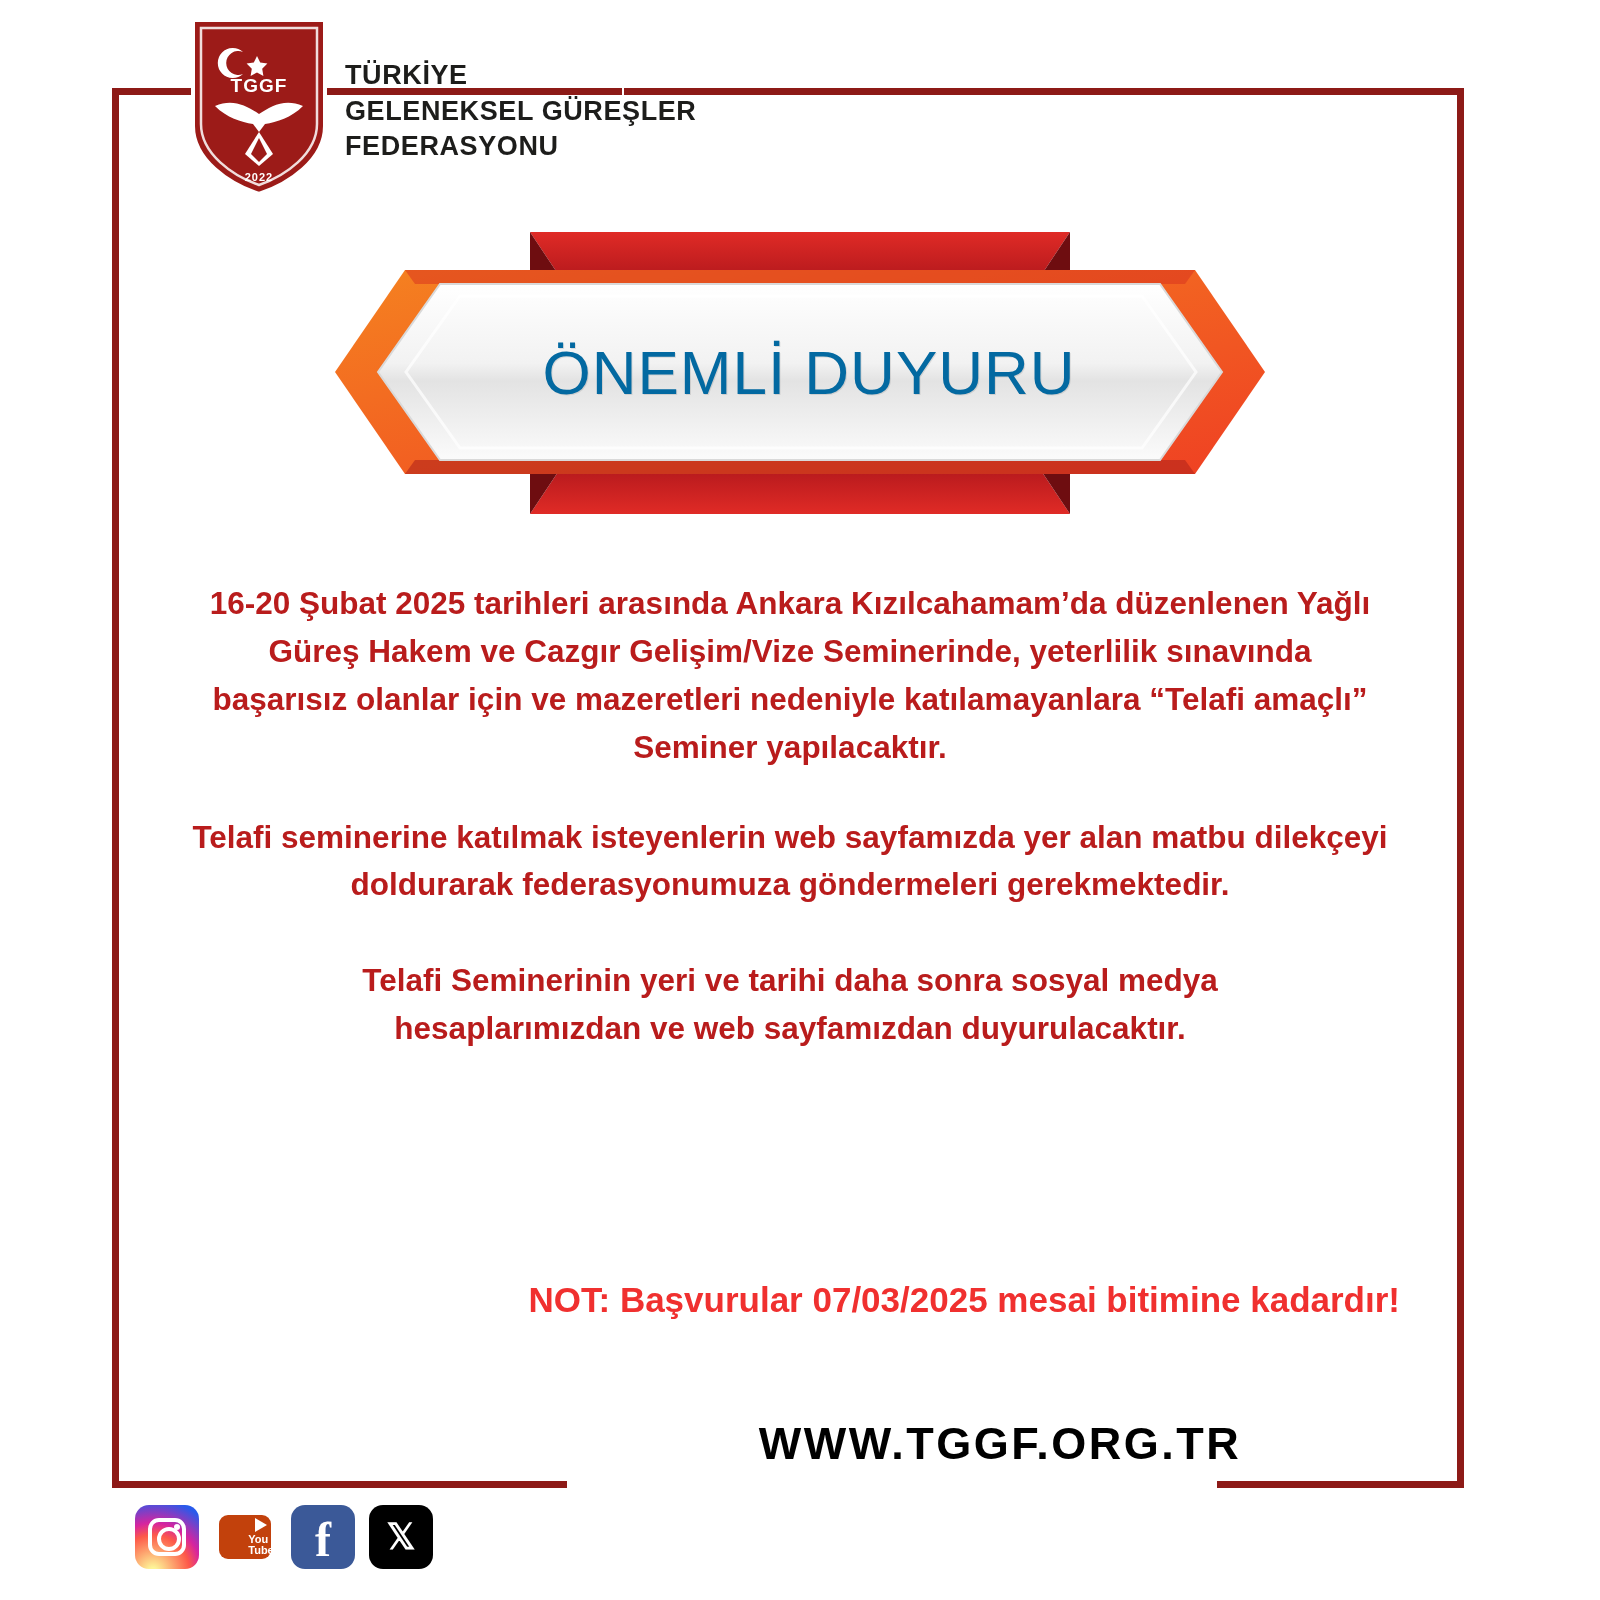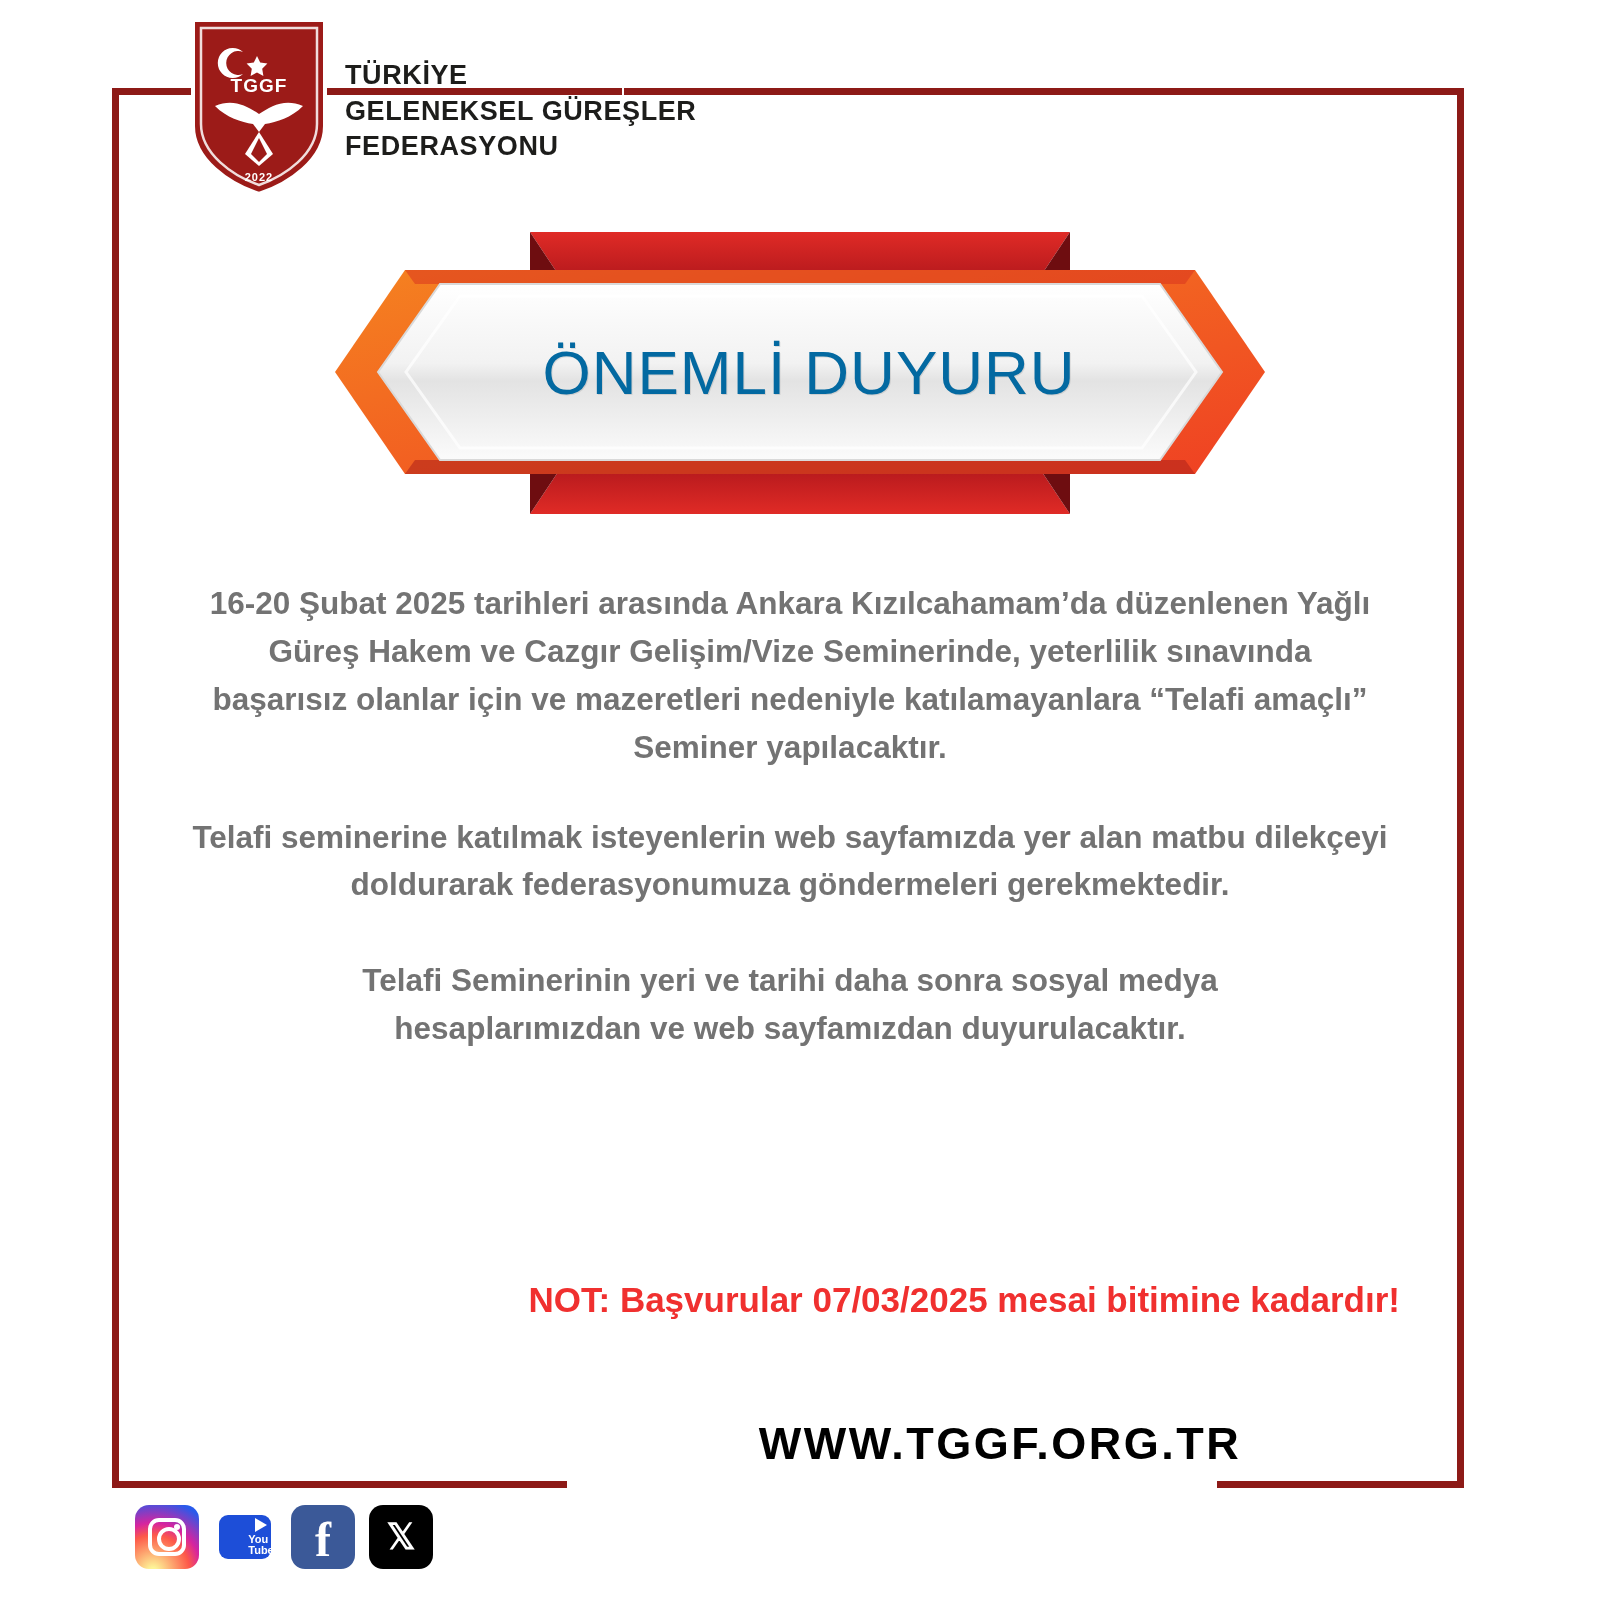--- a/index.html
+++ b/index.html
@@ -82,21 +82,21 @@
     text-shadow: 1px 1px 0 rgba(0,0,0,0.10);
   }
 
   
   .content {
     position: absolute;
     left: 180px;
     top: 580px;
     width: 1220px;
     text-align: center;
-    color: #737373;
+    color: #b91c1c;
   }
   .para {
     font-size: 31.5px;
     font-weight: bold;
     line-height: 1.52;
     margin: 0 0 42px 0;
   }
   .para.p1 { padding: 0 20px; }
   .para.p2 { padding: 0 10px; margin-bottom: 48px; }
   .para.p3 { padding: 0 120px; margin-bottom: 48px; }
@@ -165,21 +165,21 @@
     content: "";
     position: absolute;
     width: 6px; height: 6px;
     background: #fff;
     border-radius: 50%;
     right: 2px; top: 2px;
   }
   .yt { background: #ffffff; }
   .yt .ytbox {
     width: 52px; height: 44px;
-    background: #1d4ed8;
+    background: #c2410c;
     border-radius: 9px;
     display: flex;
     flex-direction: column;
     align-items: center;
     justify-content: center;
     color: #fff;
     font-size: 11px;
     font-weight: bold;
     line-height: 1;
     padding-left: 32px;

